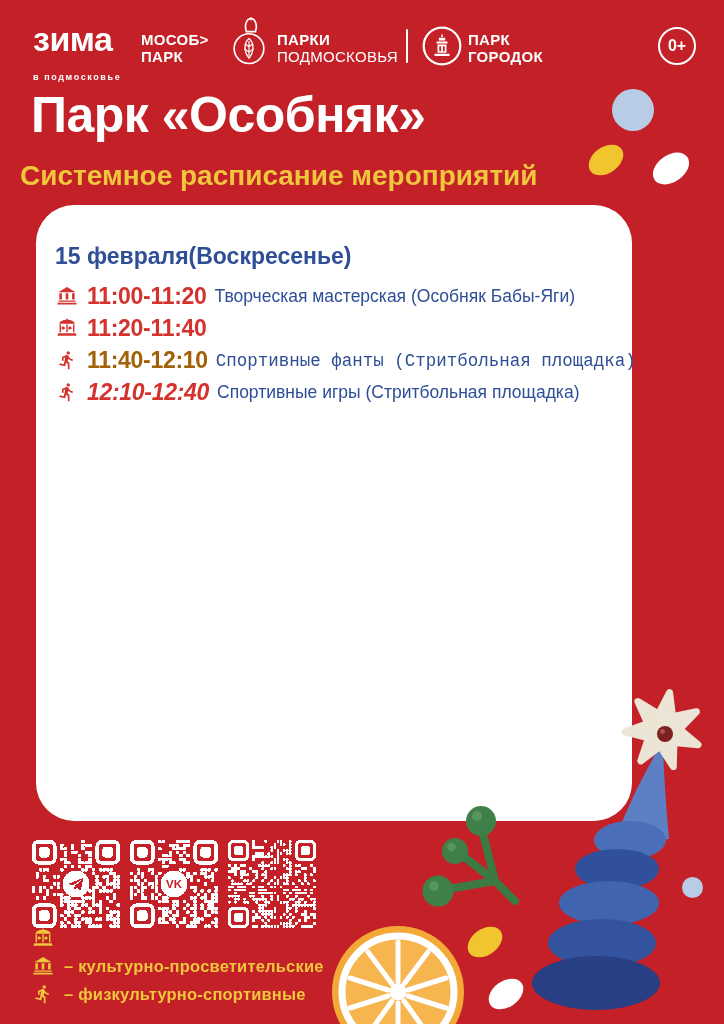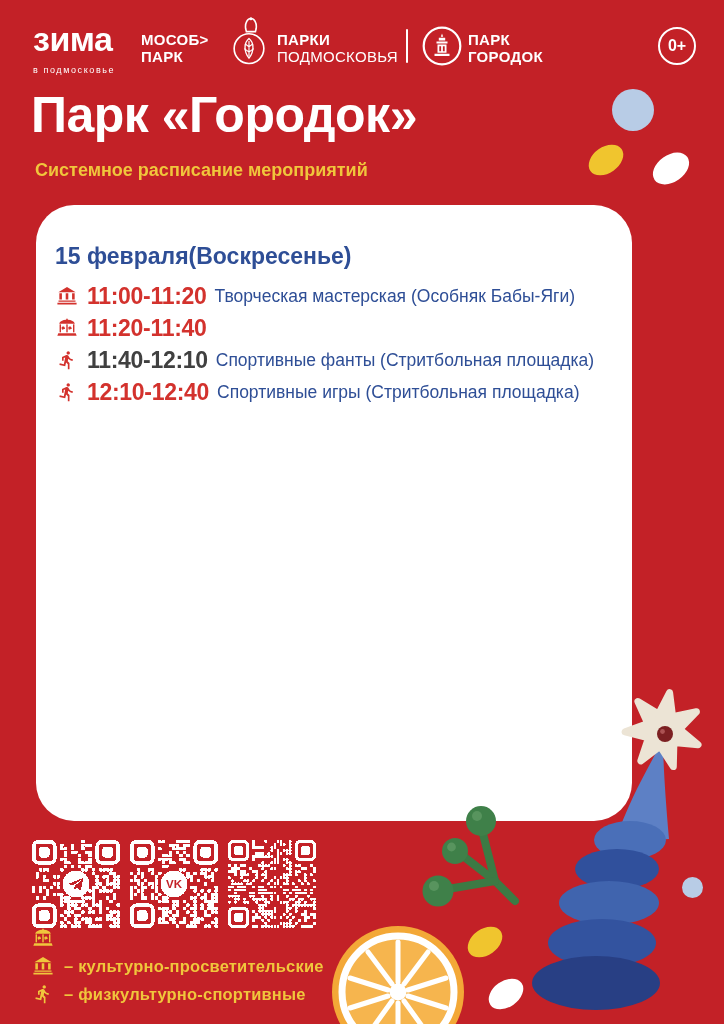--- a/index.html
+++ b/index.html
@@ -7,37 +7,37 @@
     position:relative;width:724px;height:1024px;overflow:hidden;
     background:#c32127;
     font-family:"Liberation Sans",sans-serif;
     -webkit-font-smoothing:antialiased;
   }
   .abs{position:absolute;}
 
   
   .zima{left:33px;top:24px;color:#fff;}
   .zima-title{font-size:34px;font-weight:800;line-height:30px;letter-spacing:-.5px;}
-  .zima-sub{font-size:9px;font-weight:400;letter-spacing:1.6px;margin-top:11px;text-transform:lowercase;}
+  .zima-sub{font-size:9px;font-weight:700;letter-spacing:1.6px;margin-top:18px;text-transform:lowercase;}
   .logo-2line{color:#fff;font-weight:800;font-size:15px;line-height:17px;letter-spacing:.3px;}
   .mosob{left:141px;top:31px;}
   .parki-icon{left:226px;top:17px;width:46px;height:52px;color:#fff;}
   .parki-text{left:277px;top:31px;}
   .parki-text .l2{font-weight:400;}
   .hdr-divider{left:406px;top:29px;width:2px;height:34px;background:#fff;border-radius:1px;}
   .gorodok-icon{left:422px;top:26px;width:40px;height:40px;color:#fff;}
   .gorodok-text{left:468px;top:31px;}
   .age-badge{
     left:658px;top:27px;width:38px;height:38px;border:2.4px solid #fff;border-radius:50%;
     color:#fff;font-size:16px;font-weight:700;display:flex;align-items:center;justify-content:center;box-sizing:border-box;
   }
 
   
   .hero-title{left:31px;top:86px;color:#fff;font-size:50px;font-weight:800;letter-spacing:-.5px;}
-  .hero-subtitle{left:35px;top:160px;font-size:18px;font-weight:600;}
+  .hero-subtitle{left:20px;top:160px;font-size:28px;font-weight:600;}
 
   
   .dot{border-radius:50%;}
   .c-blue-top{left:612px;top:89px;width:42px;height:42px;background:#b8cce6;}
   .c-yellow-top{left:587px;top:147px;width:38px;height:26px;background:#f0c52e;transform:rotate(-35deg);}
   .c-white-top{left:651px;top:155px;width:40px;height:27px;background:#fff;transform:rotate(-35deg);}
   .c-yellow-bot{left:466px;top:929px;width:38px;height:26px;background:#f0c52e;transform:rotate(-35deg);}
   .c-white-bot{left:487px;top:981px;width:38px;height:26px;background:#fff;transform:rotate(-35deg);}
   .c-blue-bot{left:682px;top:877px;width:21px;height:21px;background:#b8cce6;}
 
@@ -101,21 +101,21 @@
         <path d="M17.3 20.2h1.8v5h-1.8zM20.9 20.2h1.8v5h-1.8z" fill="#c32127"></path>
       </svg>
 </div>
   <div class="abs gorodok-text logo-2line">
     <div>ПАРК</div>
     <div>ГОРОДОК</div>
   </div>
 
   <div class="abs age-badge">0+</div>
 
-  <div class="abs hero-title">Парк «Городок»</div>
+  <div class="abs hero-title">Парк «Особняк»</div>
   <div class="abs hero-subtitle js-yellow" style="color: rgb(240, 198, 60);">Системное расписание мероприятий</div>
 
   <span class="abs dot c-blue-top"></span>
   <span class="abs dot c-yellow-top"></span>
   <span class="abs dot c-white-top"></span>
 
   <section class="abs card">
     <div class="card-inner">
       <h2 class="date-heading js-blue" style="color: rgb(46, 78, 150);">15 февраля(Воскресенье)</h2>
 
@@ -141,30 +141,30 @@
             </svg>
 </span>
         <span class="event-time js-red" style="color: rgb(211, 50, 45);">11:20-11:40</span>
       </div>
       <div class="event-row">
         <span class="event-icon js-red" style="color: rgb(211, 50, 45);">
   <svg viewBox="0 0 24 24" fill="currentColor">
               <path d="M13.49 5.48c1.1 0 2-.9 2-2s-.9-2-2-2-2 .9-2 2 .9 2 2 2zm-3.6 13.9 1-4.4 2.1 2v6h2v-7.5l-2.1-2 .6-3c1.3 1.5 3.3 2.5 5.5 2.5v-2c-1.9 0-3.5-1-4.3-2.4l-1-1.6c-.4-.6-1-1-1.7-1-.3 0-.5.1-.8.1l-5.2 2.2v4.7h2v-3.4l1.8-.7-1.6 8.1-4.9-1-.4 2 7 1.4z"></path>
             </svg>
 </span>
-        <span class="event-time js-red" style="color: #404040;">11:40-12:10</span>
-        <span class="event-title js-blue" style="color: rgb(46, 78, 150);">Спортивные фанты (Стритбольная площадка)</span>
+        <span class="event-time js-red" style="color: #a16207;">11:40-12:10</span>
+        <span class="event-title js-blue" style="color: rgb(46, 78, 150); font-family: Liberation Mono, monospace;">Спортивные фанты (Стритбольная площадка)</span>
       </div>
       <div class="event-row">
         <span class="event-icon js-red" style="color: rgb(211, 50, 45);">
   <svg viewBox="0 0 24 24" fill="currentColor">
               <path d="M13.49 5.48c1.1 0 2-.9 2-2s-.9-2-2-2-2 .9-2 2 .9 2 2 2zm-3.6 13.9 1-4.4 2.1 2v6h2v-7.5l-2.1-2 .6-3c1.3 1.5 3.3 2.5 5.5 2.5v-2c-1.9 0-3.5-1-4.3-2.4l-1-1.6c-.4-.6-1-1-1.7-1-.3 0-.5.1-.8.1l-5.2 2.2v4.7h2v-3.4l1.8-.7-1.6 8.1-4.9-1-.4 2 7 1.4z"></path>
             </svg>
 </span>
-        <span class="event-time js-red" style="color: rgb(211, 50, 45);">12:10-12:40</span>
+        <span class="event-time js-red" style="color: rgb(211, 50, 45); font-style: italic;">12:10-12:40</span>
         <span class="event-title js-blue" style="color: rgb(46, 78, 150);">Спортивные игры (Стритбольная площадка)</span>
       </div>
     </div>
   </section>
 
   <svg class="abs decor" style="left:505px;top:688px;" width="212" height="336" viewBox="0 0 212 336">
     <path d="M158,50 C150,70 126,105 110,154 L164,151 C160,105 158,72 158,50 Z" fill="#5d80c5"></path>
     <ellipse cx="125" cy="152" rx="36" ry="19" fill="#4a6fb8"></ellipse>
     <ellipse cx="112" cy="181" rx="42" ry="20" fill="#30509c"></ellipse>
     <ellipse cx="104" cy="215" rx="50" ry="22" fill="#4064ae"></ellipse>

